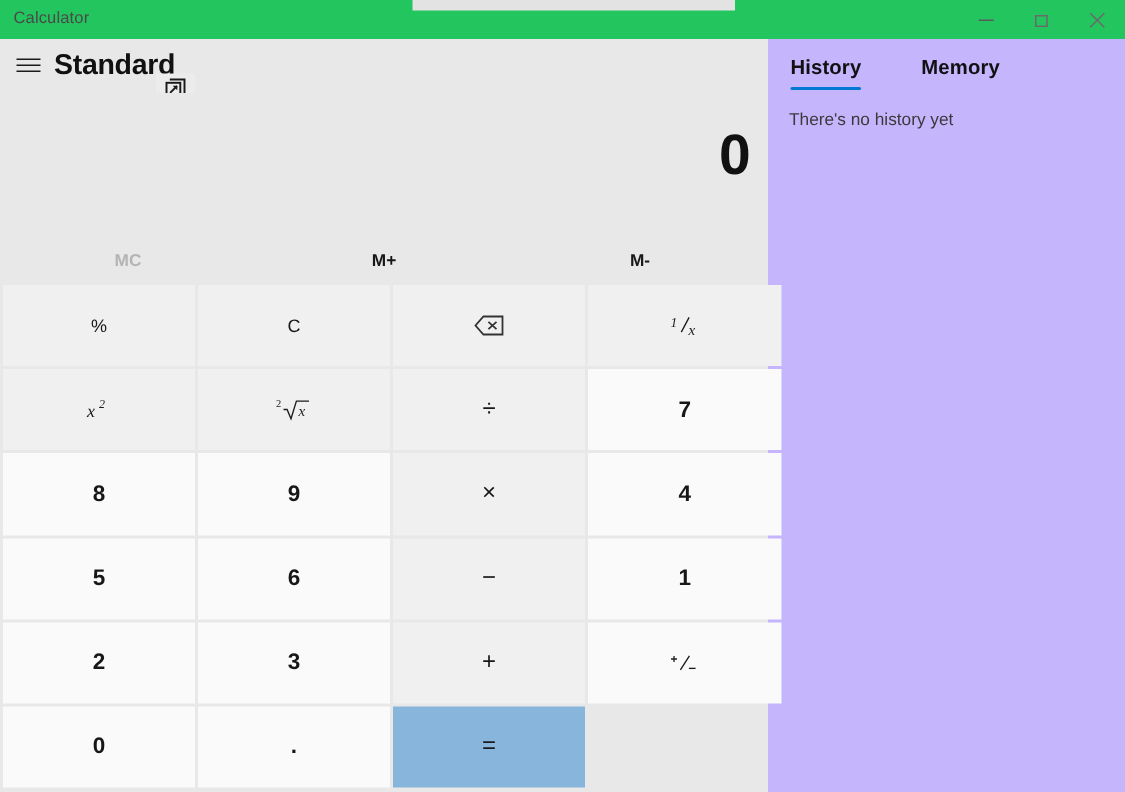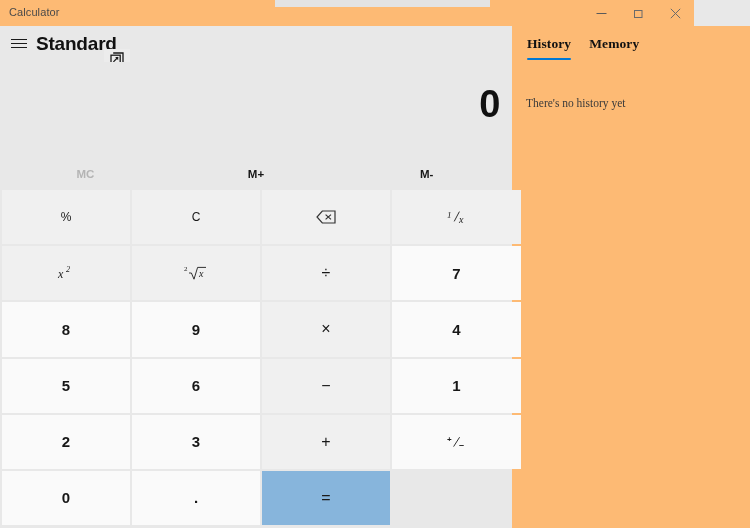--- a/index.html
+++ b/index.html
@@ -19,23 +19,23 @@
     position: relative;
     width: 750px;
     height: 528px;
     background: #e8e8e8;
   }
 
   
   .titlebar {
     position: absolute;
     left: 0; top: 0;
-    width: 694px;
+    width: 750px;
     height: 26px;
-    background: #fdba74;
+    background: #22c55e;
   }
   .titlebar-drag-shade {
     position: absolute;
     left: 275px; top: 0;
     width: 215px;
     height: 7px;
     background: #e3e3e3;
   }
   .app-title {
     position: absolute;
@@ -106,57 +106,55 @@
     align-items: center;
     justify-content: center;
   }
 
   
   .side-panel {
     position: absolute;
     left: 512px; top: 26px;
     width: 238px;
     height: 502px;
-    background: #fdba74;
-    font-family: Liberation Serif, serif;
+    background: #c4b5fd;
   }
   .panel-tabs {
     position: absolute;
     left: 0; top: 0;
     height: 36px;
     display: flex;
     align-items: center;
   }
   .panel-tab {
     position: relative;
     height: 36px;
     display: flex;
     align-items: center;
     font-size: 13.5px;
     color: #111;
     font-weight: 600;
     letter-spacing: 0.1px;
   }
   .panel-tab.history { margin-left: 15px; }
-  .panel-tab.memory { margin-left: 18px; font-weight: 600; }
+  .panel-tab.memory { margin-left: 40px; font-weight: 600; }
   .panel-tab .tab-underline {
     position: absolute;
     left: 0;
     bottom: 2px;
     height: 2px;
     width: 100%;
     background: #0078d4;
     border-radius: 1px;
   }
   .panel-empty {
     position: absolute;
     left: 14px; top: 48px;
     font-size: 11.5px;
     color: #3a3a3a;
-    margin-top: 23px;
   }
 
   
   .calc {
     position: absolute;
     left: 0; top: 62px;
     width: 512px;
     height: 466px;
     background: #e8e8e8;
   }

